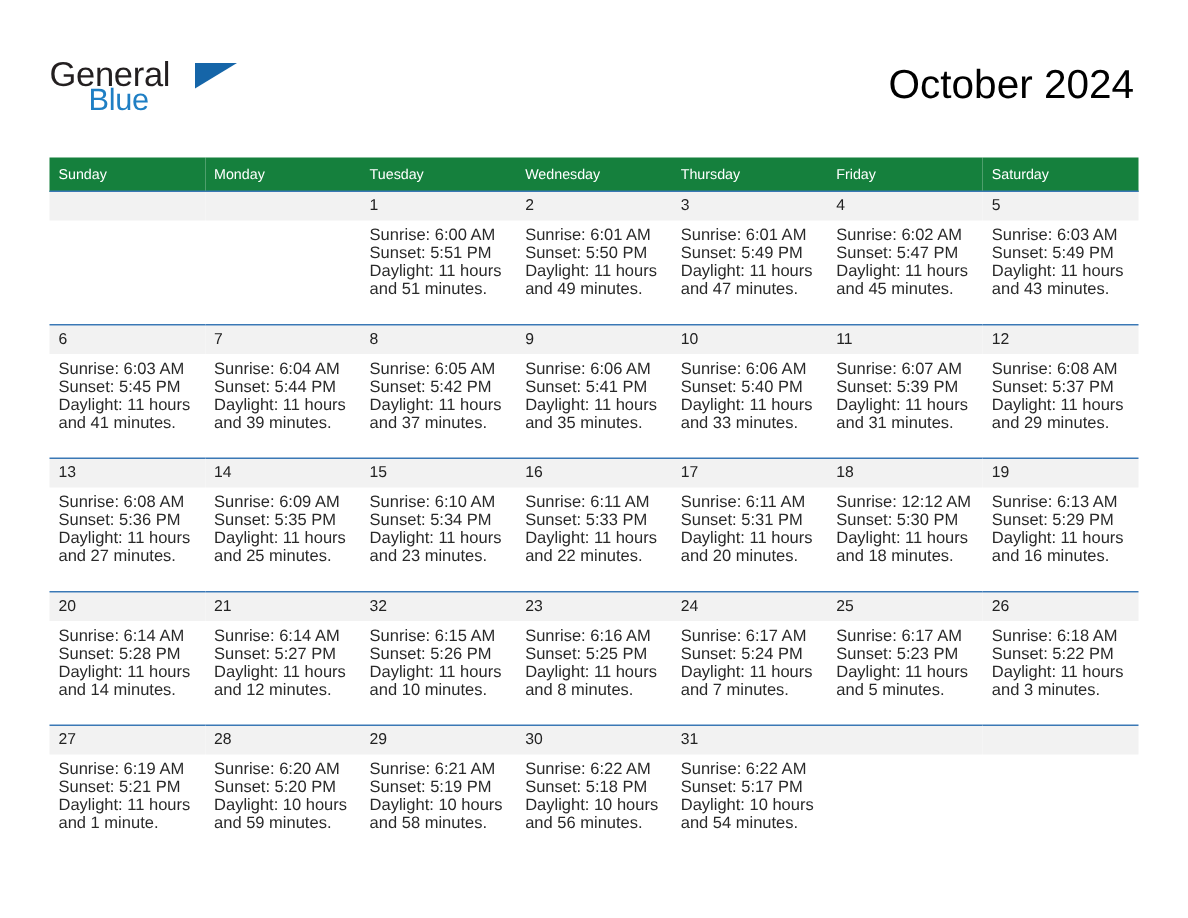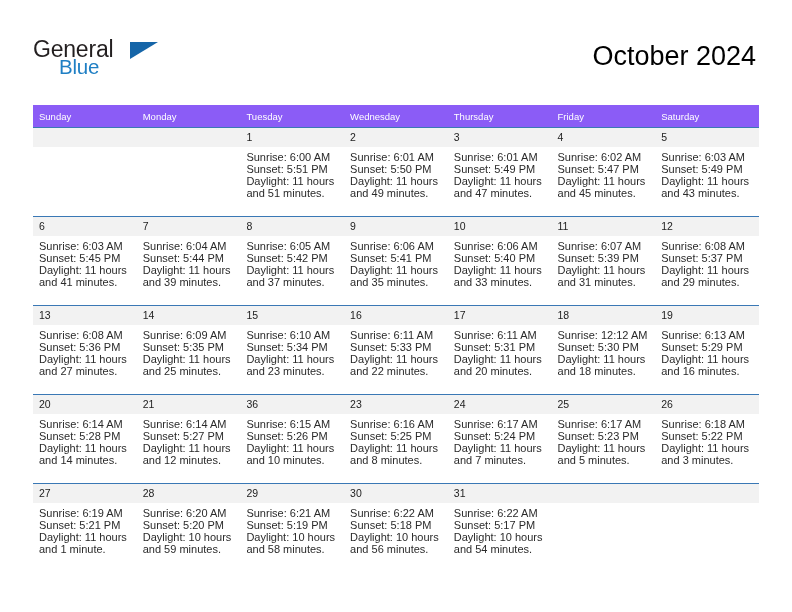--- a/index.html
+++ b/index.html
@@ -89,21 +89,21 @@
   
   .calendar {
     position: absolute;
     left: 33px;
     top: 105px;
     width: 726px;
     border-collapse: collapse;
     table-layout: fixed;
   }
   .calendar th {
-    background: #8b5cf6;
+    background: #15803d;
     color: #ffffff;
     font-size: 9.5px;
     font-weight: normal;
     text-align: left;
     padding: 5px 0 5px 6px;
     height: 12px;
     border: none;
   }
   .calendar td {
     vertical-align: top;
@@ -394,21 +394,21 @@
         <td>
           <span class="daynum">21</span>
           <div class="details">
             <div>Sunrise: 6:14 AM</div>
             <div>Sunset: 5:27 PM</div>
             <div>Daylight: 11 hours</div>
             <div>and 12 minutes.</div>
           </div>
         </td>
         <td>
-          <span class="daynum">36</span>
+          <span class="daynum">32</span>
           <div class="details">
             <div>Sunrise: 6:15 AM</div>
             <div>Sunset: 5:26 PM</div>
             <div>Daylight: 11 hours</div>
             <div>and 10 minutes.</div>
           </div>
         </td>
         <td>
           <span class="daynum">23</span>
           <div class="details">

